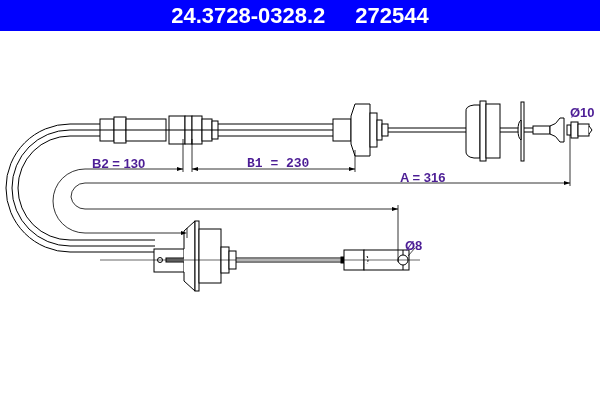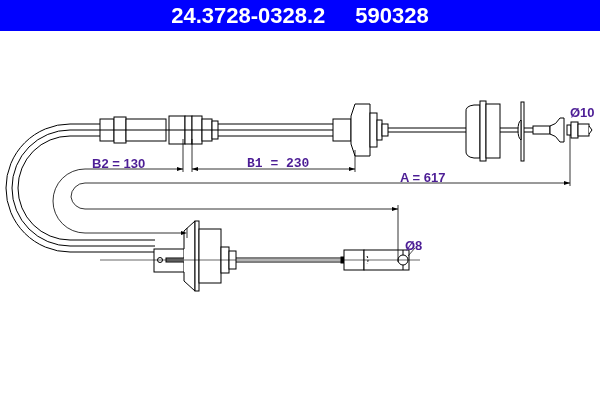--- a/index.html
+++ b/index.html
@@ -16,21 +16,21 @@
   .dim-label {
     position: absolute; font-family: "Liberation Sans", sans-serif; font-weight: bold;
     font-size: 13px; color: #4c1d95; white-space: nowrap; line-height: 1;
   }
 </style>
 </head>
 <body>
 
 <div class="header">
   <span class="pn">24.3728-0328.2</span>
-  <span>590328</span>
+  <span>272544</span>
 </div>
 
 <svg class="drawing" width="600" height="369" viewBox="0 31 600 369" xmlns="http://www.w3.org/2000/svg" fill="none" stroke="#000" stroke-width="1">
 
   <g>
     <path d="M100,124 L70,124 A64,64 0 0 0 6,188 A64,64 0 0 0 70,252 L155,252"></path>
     <path d="M100,130 L70,130 A58,58 0 0 0 12,188 A58,58 0 0 0 70,246 L155,246"></path>
     <path d="M100,136 L70,136 A52,52 0 0 0 18,188 A52,52 0 0 0 70,240 L155,240"></path>
   </g>
 
@@ -132,15 +132,15 @@
     <path d="M192,169 L198,167 L198,171 Z"></path>
     <path d="M355,169 L349,167 L349,171 Z"></path>
     <path d="M570,183 L564,181 L564,185 Z"></path>
     <path d="M398,209 L392,207 L392,211 Z"></path>
     <path d="M187,233 L181,231 L181,235 Z"></path>
   </g>
 </svg>
 
 <div class="dim-label" style="left:92px; top:157px;">B2 = 130</div>
 <div class="dim-label" style="left:247px; top:157px;font-family:Liberation Mono, monospace;">B1 = 230</div>
-<div class="dim-label" style="left:400px; top:171px;">A = 617</div>
+<div class="dim-label" style="left:400px; top:171px;">A = 316</div>
 <div class="dim-label" style="left:570px; top:106px;">Ø10</div>
 <div class="dim-label" style="left:405px; top:239px;">Ø8</div>
 
 </body></html>

